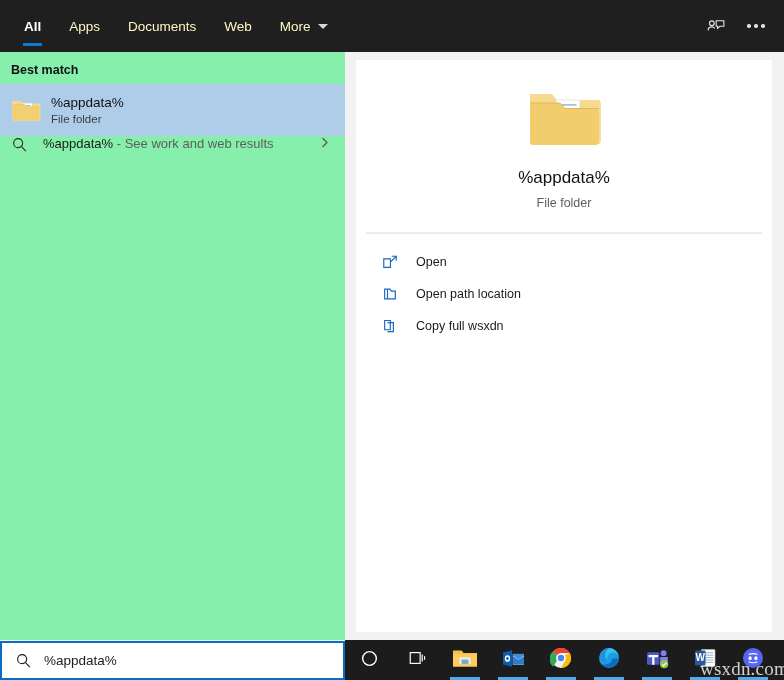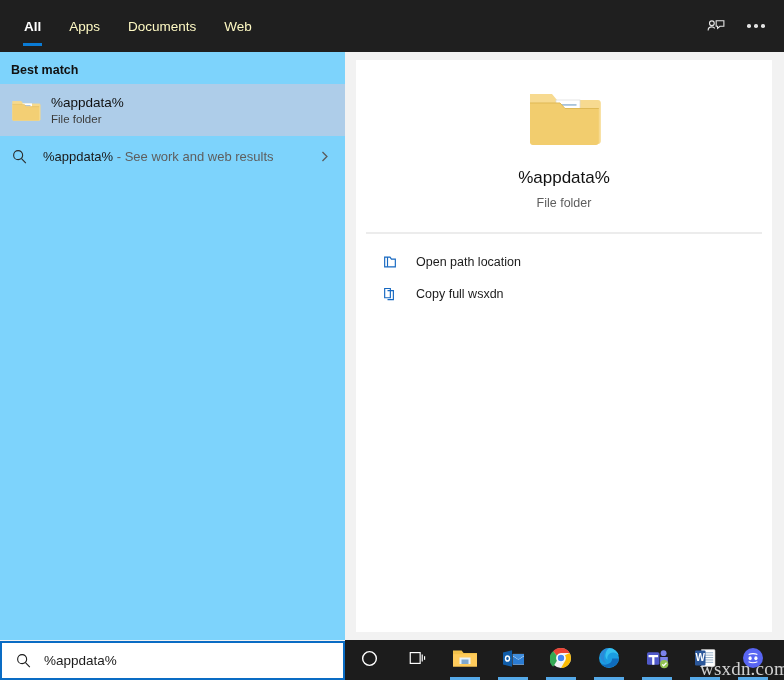--- a/index.html
+++ b/index.html
@@ -96,21 +96,21 @@
     display: block;
   }
 
   
   .leftpane {
     position: absolute;
     left: 0;
     top: 52px;
     width: 345px;
     height: 588px;
-    background: #7dd3fc;
+    background: #86efac;
   }
   .section-header {
     font-size: 12.5px;
     font-weight: bold;
     color: #111111;
     padding: 11px 0 7px 11px;
   }
   .result-row {
     display: flex;
     align-items: center;
@@ -139,21 +139,21 @@
     color: #101010;
     line-height: 17px;
   }
   .result-sub {
     font-size: 11.5px;
     color: #3c3c3c;
     line-height: 16px;
   }
   .web-row {
     display: flex;
-    align-items: center;
+    align-items: flex-start;
     height: 40px;
     padding-left: 11px;
     padding-right: 14px;
     cursor: default;
   }
   .web-icon {
     width: 32px;
     flex: none;
     display: flex;
     align-items: center;
@@ -324,20 +324,24 @@
         <span>All</span>
       </div>
       <div class="tab">
         <span>Apps</span>
       </div>
       <div class="tab">
         <span>Documents</span>
       </div>
       <div class="tab">
         <span>Web</span>
+      </div>
+      <div class="tab">
+        <span>More</span>
+        <span class="caret"></span>
       </div>
     </div>
     <div class="topbar-right">
       <div class="topicon">
         <svg width="22" height="22" viewBox="0 0 24 24" fill="none" stroke="#e6e6e6" stroke-width="1.2">
           <circle cx="7.5" cy="9" r="2.6"></circle>
           <path d="M3.4 17c0-2.4 1.9-4 4.1-4 1.3 0 2.5.6 3.2 1.5"></path>
           <path d="M12.2 6.2h8.4v6.1h-4.3l-2.6 2.3v-2.3h-1.5z"></path>
         </svg>
       </div>
@@ -424,20 +428,30 @@
 
     <div class="divider"></div>
 
 
     <div class="divider"></div>
 
     <div class="actions">
       <div class="action-row">
         <span class="action-icon">
           <svg width="16" height="16" viewBox="0 0 18 18" fill="none" stroke="#1668c1" stroke-width="1.3">
+            <path d="M2 5.5h7.5V15H2z"></path>
+            <path d="M11 2.5h5v5"></path>
+            <path d="M16 2.5l-6 6"></path>
+          </svg>
+        </span>
+        <span class="action-label">Open</span>
+      </div>
+      <div class="action-row">
+        <span class="action-icon">
+          <svg width="16" height="16" viewBox="0 0 18 18" fill="none" stroke="#1668c1" stroke-width="1.3">
             <path d="M3 3.5h6l1.6 2.3H15v8.7H3z"></path>
             <path d="M6.2 3.5v10.9"></path>
           </svg>
         </span>
         <span class="action-label">Open path location</span>
       </div>
       <div class="action-row">
         <span class="action-icon">
           <svg width="16" height="16" viewBox="0 0 18 18" fill="none" stroke="#1668c1" stroke-width="1.3">
             <path d="M3 2.8h6.4v10.4H3z"></path>

